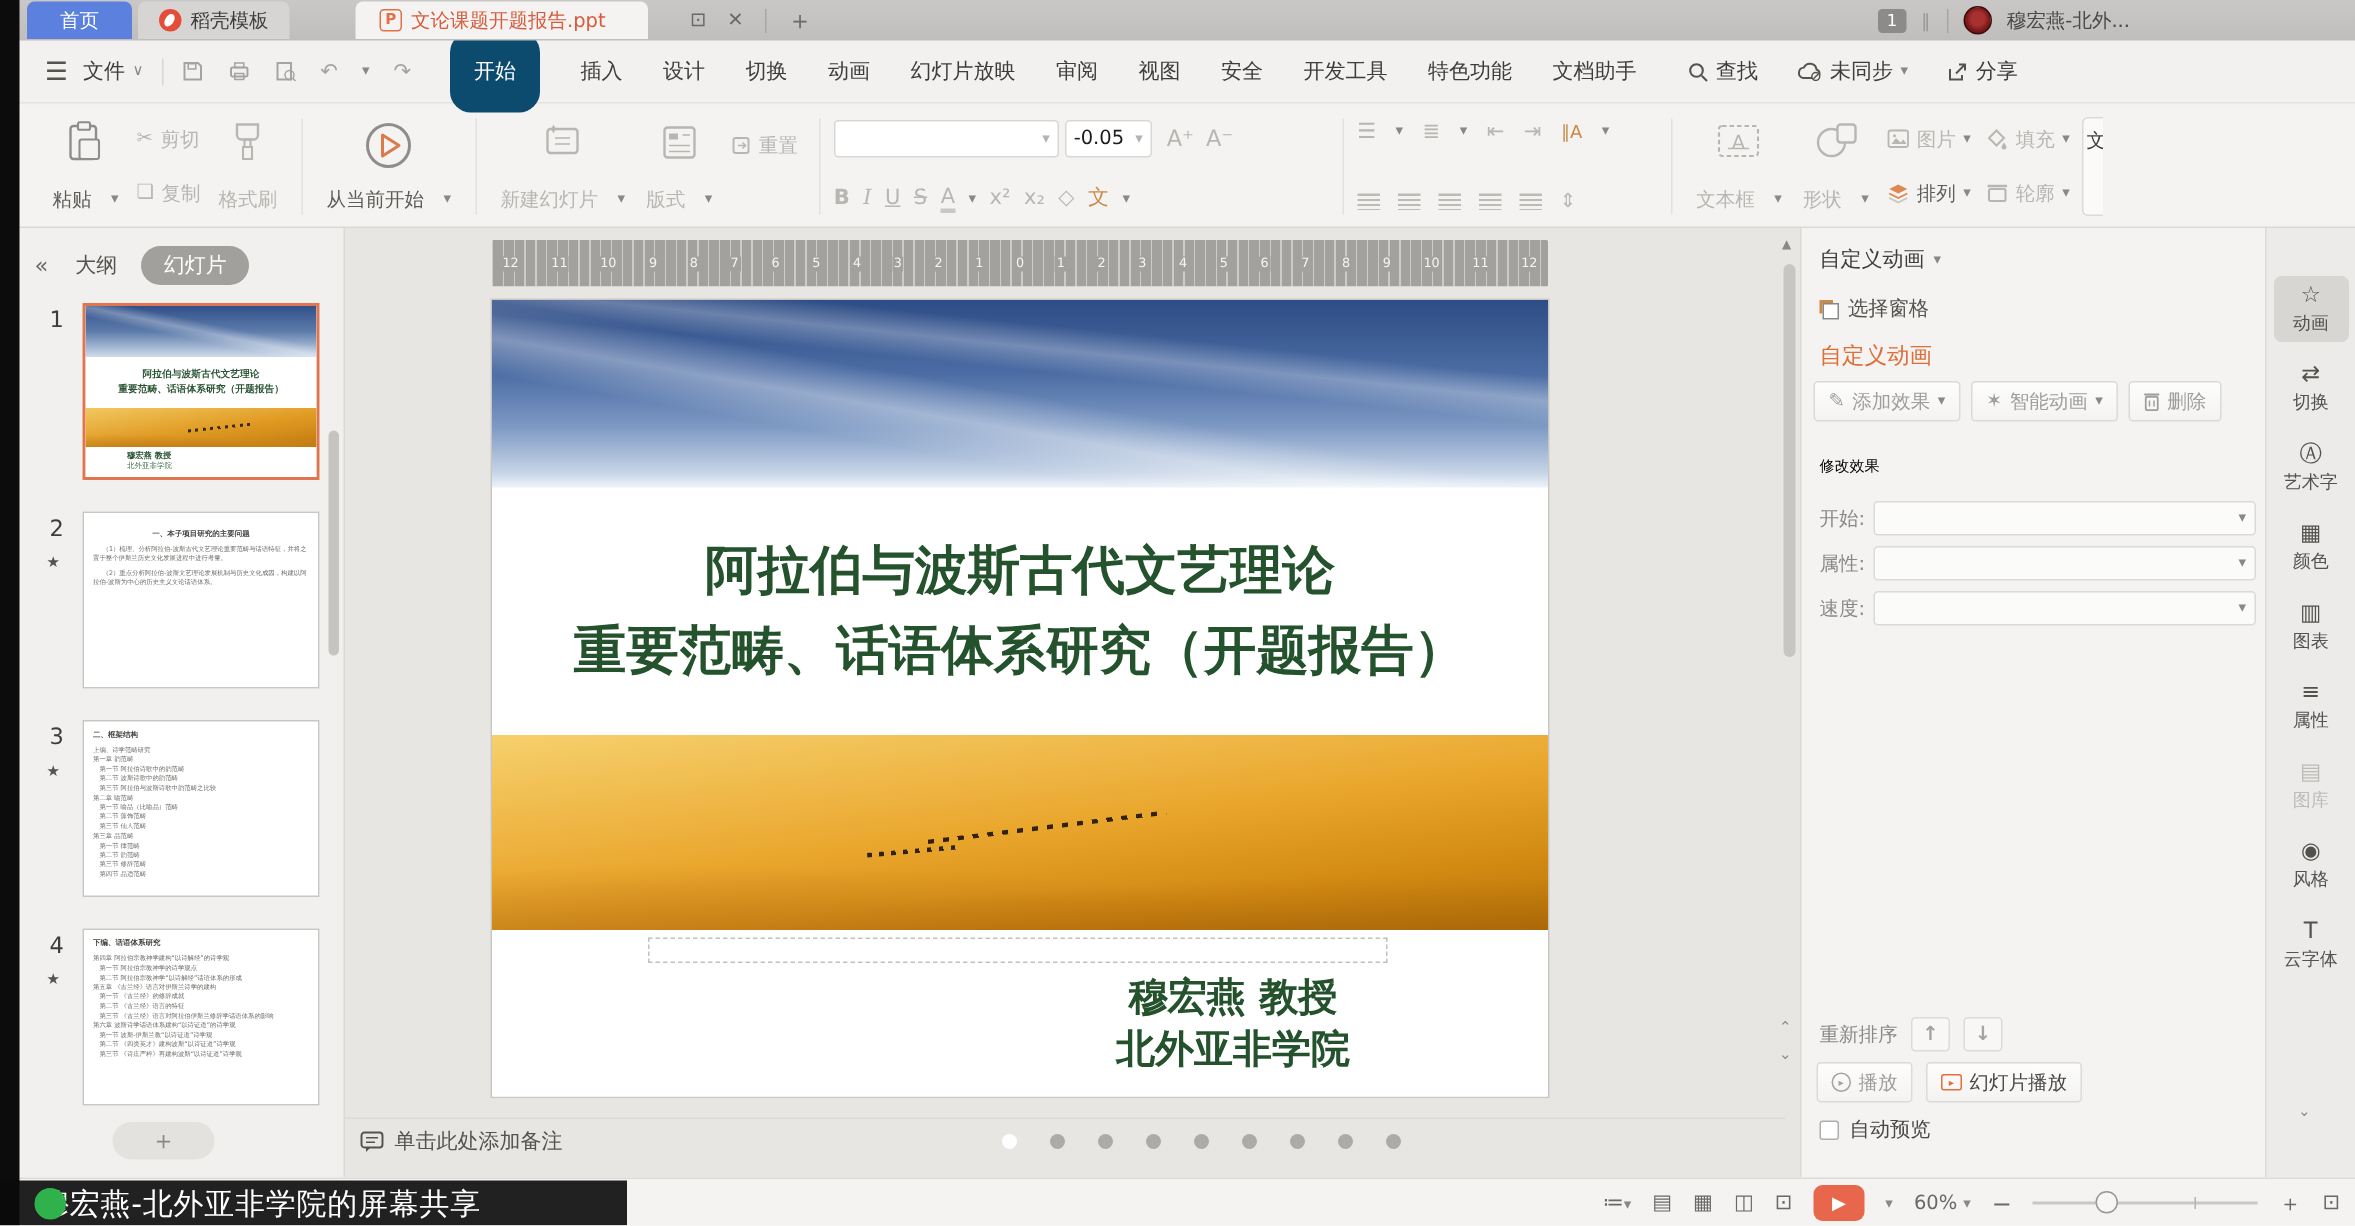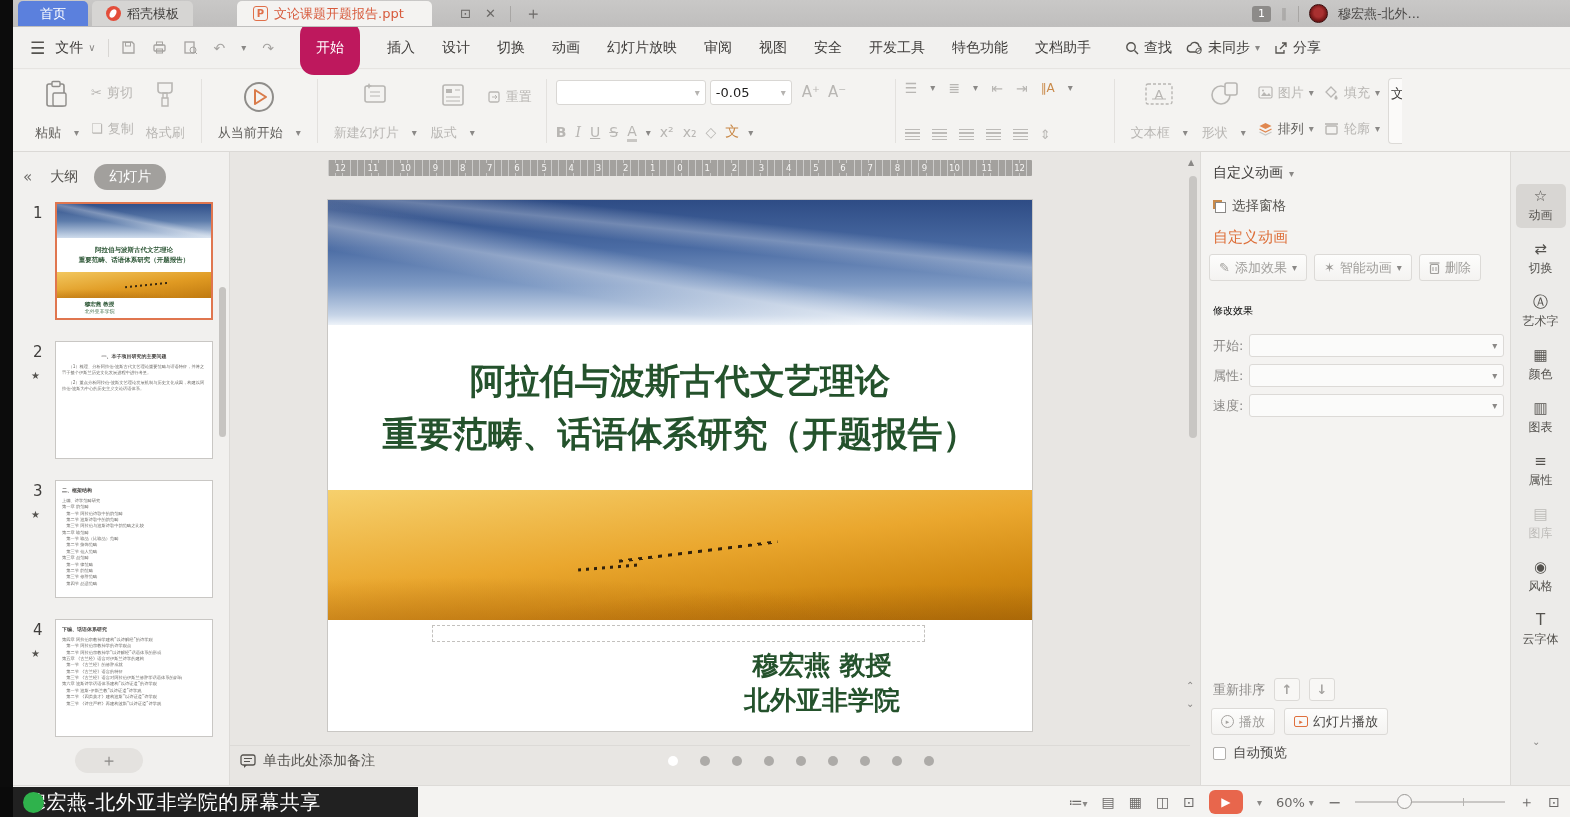--- a/index.html
+++ b/index.html
@@ -25,22 +25,22 @@
 
 .menubar{position:absolute;left:0;top:27px;right:0;height:42px;background:#f2f1ef;display:flex;align-items:center;border-bottom:1px solid #e6e4e1;z-index:4}
 .hamb{font-size:17px;color:#55534f;margin:0 10px 0 30px}
 .file{font-size:14px;color:#3f3d3b;display:flex;align-items:center;gap:5px}
 .chev{font-size:10px;color:#8a8886}
 .msep{width:1px;height:18px;background:#d8d6d3;margin:0 12px}
 .qicons{display:flex;gap:16px;color:#a5a3a0;font-size:14px;align-items:center}
 .qicons svg{display:block}
 #menu-tabs{display:flex;align-items:center;gap:27px;margin-left:26px;font-size:14px;color:#3f3d3b;white-space:nowrap}
 .mtab{cursor:default}
-.mtab.active{background:#be185d;color:#fff;padding:18px 16px;border-radius:14px}
-.menu-right{display:flex;align-items:flex-end;gap:14px;margin-left:34px;font-size:14px;color:#3f3d3b;white-space:nowrap}
+.mtab.active{background:#0c4a6e;color:#fff;padding:18px 16px;border-radius:14px}
+.menu-right{display:flex;align-items:flex-end;gap:26px;margin-left:34px;font-size:14px;color:#3f3d3b;white-space:nowrap}
 .mr-item{display:flex;align-items:center;gap:5px}
 
 .toolbar{position:absolute;left:0;top:70px;right:0;height:82px;background:#f4f3f1;border-bottom:1px solid #dbd9d6;display:flex;align-items:center;padding-left:28px;z-index:3;overflow:hidden}
 .vsep{width:1px;height:64px;background:#e3e1de;margin:0 9px;flex:0 0 auto}
 .tb-big{display:flex;flex-direction:column;align-items:center;justify-content:space-between;height:66px;padding:2px 7px;font-size:13px;color:#5f5d5a;flex:0 0 auto}
 .tb-big.dis{color:#b8b6b3}
 .tb-col{display:flex;flex-direction:column;justify-content:space-between;height:62px;flex:0 0 auto}
 .tb-small{display:flex;align-items:center;gap:5px;font-size:13px;color:#b8b6b3;height:26px;padding:0 5px;white-space:nowrap}
 .tb-small.en{color:#5f5d5a}
 .lbl{display:flex;align-items:center;gap:13px;white-space:nowrap}
@@ -77,21 +77,21 @@
 .mini-author .sc .l1{font-weight:bold}
 .thumb-scale{transform:scale(.5);transform-origin:0 0;width:200%;padding:10px 12px;font-size:8.5px;color:#6e6c69;line-height:1.5}
 .t-head{font-size:10px;color:#454341;font-weight:bold;margin-bottom:7px}
 .thumb-row:nth-child(2) .t-head{text-align:center;margin-top:10px}
 .thumb-row:nth-child(2) .t-line{margin-bottom:6px;text-indent:1.5em}
 .t-line{white-space:pre-wrap}
 .add-slide{position:absolute;left:62px;top:596px;width:68px;height:25px;background:#e4e2df;border-radius:13px;color:#8a8886;font-size:17px;display:flex;align-items:center;justify-content:center}
 .sb-scroll{position:absolute;right:3px;top:135px;width:7px;height:150px;background:#c6c4c1;border-radius:4px}
 
 .canvas{position:absolute;left:230px;top:0;width:970px;height:100%;background:#e8e6e3}
-.ruler{position:absolute;left:98px;top:8px;width:704px;height:16px;background:#a3a19e;display:flex;align-items:center;justify-content:space-between;padding:0 6px;border-radius:1px;background-image:repeating-linear-gradient(90deg,rgba(255,255,255,.45) 0 1px,transparent 1px 7.2px)}
+.ruler{position:absolute;left:98px;top:8px;width:704px;height:31px;background:#a3a19e;display:flex;align-items:center;justify-content:space-between;padding:0 6px;border-radius:1px;background-image:repeating-linear-gradient(90deg,rgba(255,255,255,.45) 0 1px,transparent 1px 7.2px)}
 .rnum{font-size:8.5px;color:#f6f5f4;background:#a3a19e;padding:0 1px;line-height:10px}
 .slide{position:absolute;left:98px;top:48px;width:704px;height:531px;background:#fff;box-shadow:0 0 0 1px #c9c7c4}
 .sky{position:absolute;left:0;top:0;width:100%;height:125px;background:linear-gradient(10deg,transparent 30%,rgba(255,255,255,.35) 40%,transparent 50%),linear-gradient(6deg,transparent 58%,rgba(255,255,255,.28) 66%,transparent 74%),linear-gradient(180deg,#2e4c85 0%,#4a6ba3 38%,#7e9ac4 68%,#c6d4e7 92%,#eef3f9 100%)}
 .slide-title{position:absolute;left:0;top:125px;width:100%;height:165px;display:flex;flex-direction:column;align-items:center;justify-content:center;font-family:"DejaVu Serif",serif;font-weight:bold;color:#24522c;font-size:35px;line-height:1.5;white-space:nowrap}
 .desert{position:absolute;left:0;top:290px;width:100%;height:130px;background:radial-gradient(120% 85% at 18% 118%,rgba(160,90,10,.55),transparent 60%),radial-gradient(130% 95% at 85% 125%,rgba(120,60,5,.45),transparent 55%),linear-gradient(173deg,#f6d06d 0%,#eaa72e 48%,#d18912 78%,#b87408 100%)}
 .caravan{position:absolute;left:290px;top:60px;width:160px;height:3px;background:repeating-linear-gradient(90deg,#32220c 0 4px,transparent 4px 10px);transform:rotate(-7deg)}
 .caravan2{position:absolute;left:250px;top:76px;width:60px;height:2.5px;background:repeating-linear-gradient(90deg,#32220c 0 3px,transparent 3px 8px);transform:rotate(-5deg)}
 .slide-bottom{position:absolute;left:0;top:420px;width:100%;height:111px;background:#fff}
 .ph-box{position:absolute;left:104px;top:5px;width:493px;height:17px;border:1px dashed #c3c1be}
 .author{position:absolute;left:314px;top:28px;width:360px;text-align:center;font-family:"DejaVu Serif",serif;font-weight:bold;color:#24522c;font-size:26px;line-height:1.35}
@@ -338,21 +338,21 @@
         <span>重置</span>
         </div>
     </div>
     <div class="vsep"></div>
     <div class="tb-col" style="width:330px">
       <div style="display:flex;gap:4px;align-items:center">
         <div class="combo" style="width:150px">
             <span></span>
             <span class="chev">▾</span>
           </div>
-        <div class="combo" style="width:82px">
+        <div class="combo" style="width:58px">
             <span>-0.05</span>
             <span class="chev">▾</span>
           </div>
         <span style="color:#b8b6b3;font-size:15px;margin-left:6px">A⁺</span>
         <span style="color:#b8b6b3;font-size:15px;margin-left:4px">A⁻</span>
       </div>
       <div class="fmt-row">
         <span style="font-weight:bold">B</span>
         <span class="it" style="font-style:italic">I</span>
         <span style="text-decoration:underline">U</span>

